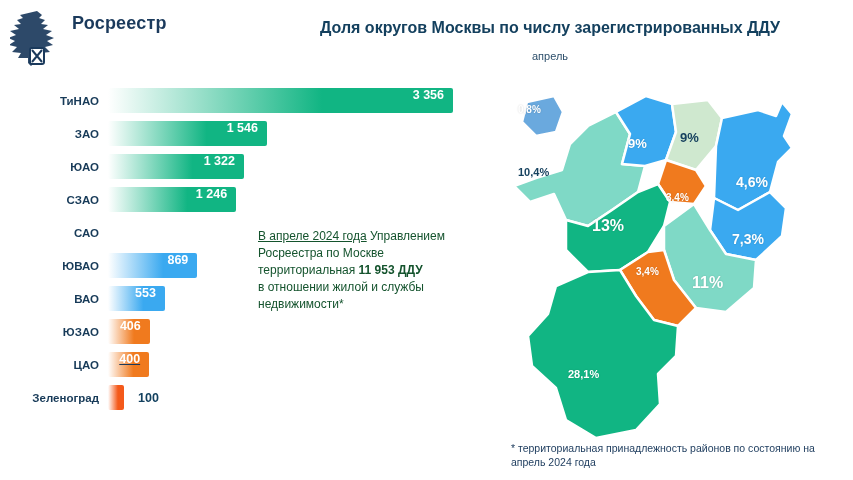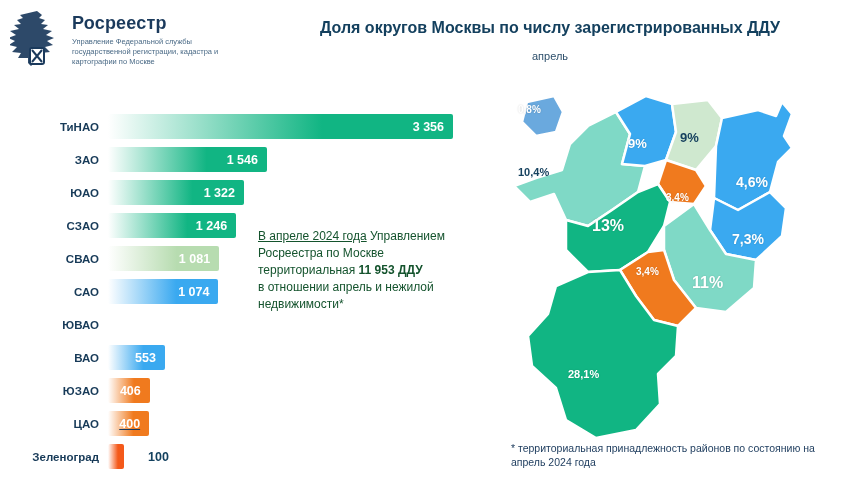--- a/index.html
+++ b/index.html
@@ -34,40 +34,40 @@
     position:absolute; left:255px; top:18px; width:590px;
     text-align:center; font-size:16px; font-weight:bold; color:#14405e;
     line-height:1.2;
   }
   .subtitle {
     position:absolute; left:255px; top:50px; width:590px;
     text-align:center; font-size:11px; color:#2d4f6b;
   }
 
   
-  .chart { position:absolute; left:0px; top:110px; width:480px; }
+  .chart { position:absolute; left:0px; top:84px; width:480px; }
   .row {
     position:relative; height:33px; display:flex; align-items:center;
   }
   .row-label {
     width:108px; text-align:right; padding-right:9px;
     font-size:11.5px; font-weight:bold; color:#173a58; flex:none;
   }
   .bar-wrap { position:relative; height:25px; flex:1; }
   .bar {
     position:absolute; left:0; top:0; height:25px; border-radius:2px;
-    display:flex; align-items:center; justify-content:flex-end;
+    display:flex; align-items:flex-start; justify-content:flex-end;
   }
   .bar-val {
     font-size:12.5px; font-weight:bold; color:#ffffff;
     padding-right:9px; white-space:nowrap;
   }
   .bar-val.outside {
     position:absolute; top:0; height:25px; display:flex; align-items:center;
-    color:#13415f; padding-left:24px; padding-right:0;
+    color:#13415f; padding-left:14px; padding-right:0;
   }
 
   
   .note {
     position:absolute; left:258px; top:228px; width:250px;
     font-size:12px; line-height:1.42; color:#14532d;
   }
   .note .u { text-decoration:underline; }
   .note b { font-weight:bold; }
 
@@ -94,21 +94,20 @@
   <div class="logo-block">
     <svg class="emblem" viewBox="0 0 54 64">
       <g fill="#1b3a5c">
         <path d="M27 3 l5 4 -3 3 6 2 -4 4 7 1 -5 4 9 2 -6 4 8 3 -7 3 6 4 -8 2 5 5 -9 1 3 5 -10 0 0 5 -3 3 -3 -3 0 -5 -10 0 3 -5 -9 -1 5 -5 -8 -2 6 -4 -7 -3 8 -3 -6 -4 9 -2 -5 -4 7 -1 -4 -4 6 -2 -3 -3z" opacity="0.92"></path>
         <rect x="20" y="40" width="14" height="16" rx="2" fill="#ffffff" stroke="#1b3a5c" stroke-width="2"></rect>
         <path d="M22 42 l10 12 M32 42 l-10 12" stroke="#1b3a5c" stroke-width="2" fill="none"></path>
       </g>
     </svg>
     <div class="brand">
       <div class="brand-name">Росреестр</div>
-      <div class="brand-sub">Управление Федеральной службы государственной регистрации, кадастра и картографии по Москве</div>
     </div>
   </div>
 
   <div class="title">Доля округов Москвы по числу зарегистрированных ДДУ</div>
   <div class="subtitle">апрель</div>
 
   <div class="chart" id="chart">
       <div class="row">
         <div class="row-label">ТиНАО</div>
         <div class="bar-wrap">
@@ -135,37 +134,29 @@
       </div>
       <div class="row">
         <div class="row-label">СЗАО</div>
         <div class="bar-wrap">
           <div class="bar" style="width: 128.1px; background: linear-gradient(to right, rgb(255, 255, 255) 0%, rgb(17, 181, 131) 62%, rgb(17, 181, 131) 100%);">
             <span class="bar-val">1 246</span>
           </div>
         </div>
       </div>
       <div class="row">
-        <div class="row-label">СВАО</div>
-        <div class="bar-wrap">
-          <div class="bar" style="width: 111.137px; background: linear-gradient(to right, rgb(255, 255, 255) 0%, rgb(183, 220, 176) 62%, rgb(183, 220, 176) 100%);">
-            <span class="bar-val">1 081</span>
-          </div>
-        </div>
-      </div>
-      <div class="row">
         <div class="row-label">САО</div>
-        <div class="bar-wrap">
-          <div class="bar" style="width: 110.417px; background: linear-gradient(to right, rgb(255, 255, 255) 0%, rgb(58, 169, 240) 62%, rgb(58, 169, 240) 100%);">
-            <span class="bar-val">1 074</span>
-          </div>
-        </div>
       </div>
       <div class="row">
         <div class="row-label">ЮВАО</div>
+        <div class="bar-wrap">
+          <div class="bar" style="width: 89.341px; background: linear-gradient(to right, rgb(255, 255, 255) 0%, rgb(58, 169, 240) 62%, rgb(58, 169, 240) 100%);">
+            <span class="bar-val">869</span>
+          </div>
+        </div>
       </div>
       <div class="row">
         <div class="row-label">ВАО</div>
         <div class="bar-wrap">
           <div class="bar" style="width: 56.8534px; background: linear-gradient(to right, rgb(255, 255, 255) 0%, rgb(58, 169, 240) 62%, rgb(58, 169, 240) 100%);">
             <span class="bar-val">553</span>
           </div>
         </div>
       </div>
       <div class="row">
@@ -190,21 +181,21 @@
           <div class="bar" style="width: 16px; background: linear-gradient(to right, rgb(255, 255, 255) 0%, rgb(244, 89, 26) 62%, rgb(244, 89, 26) 100%);"></div>
           <span class="bar-val outside" style="left: 16px;">100</span>
         </div>
       </div>
     </div>
 
   <div class="note">
     <span class="u">В апреле 2024 года</span><span> Управлением</span><br>
     <span>Росреестра по Москве</span><br>
     <span>территориальная </span><b>11 953 ДДУ</b><br>
-    <span>в отношении апрель и нежилой</span><br>
+    <span>в отношении жилой и службы</span><br>
     <span>недвижимости*</span>
   </div>
 
   <div class="map">
     <svg width="383" height="400" viewBox="0 0 383 400">
       <g stroke="#ffffff" stroke-width="2.5" stroke-linejoin="round">
 
         <path d="M57 28 L84 22 L93 38 L86 58 L66 62 L52 48 Z" fill="#6aa9de"></path>
 
         <path d="M118 52 L146 38 L160 60 L152 90 L175 92 L168 118 L142 136 L118 152 L96 146 L84 120 L60 128 L44 112 L66 104 L92 96 L100 70 Z" fill="#7fd9c6"></path>

